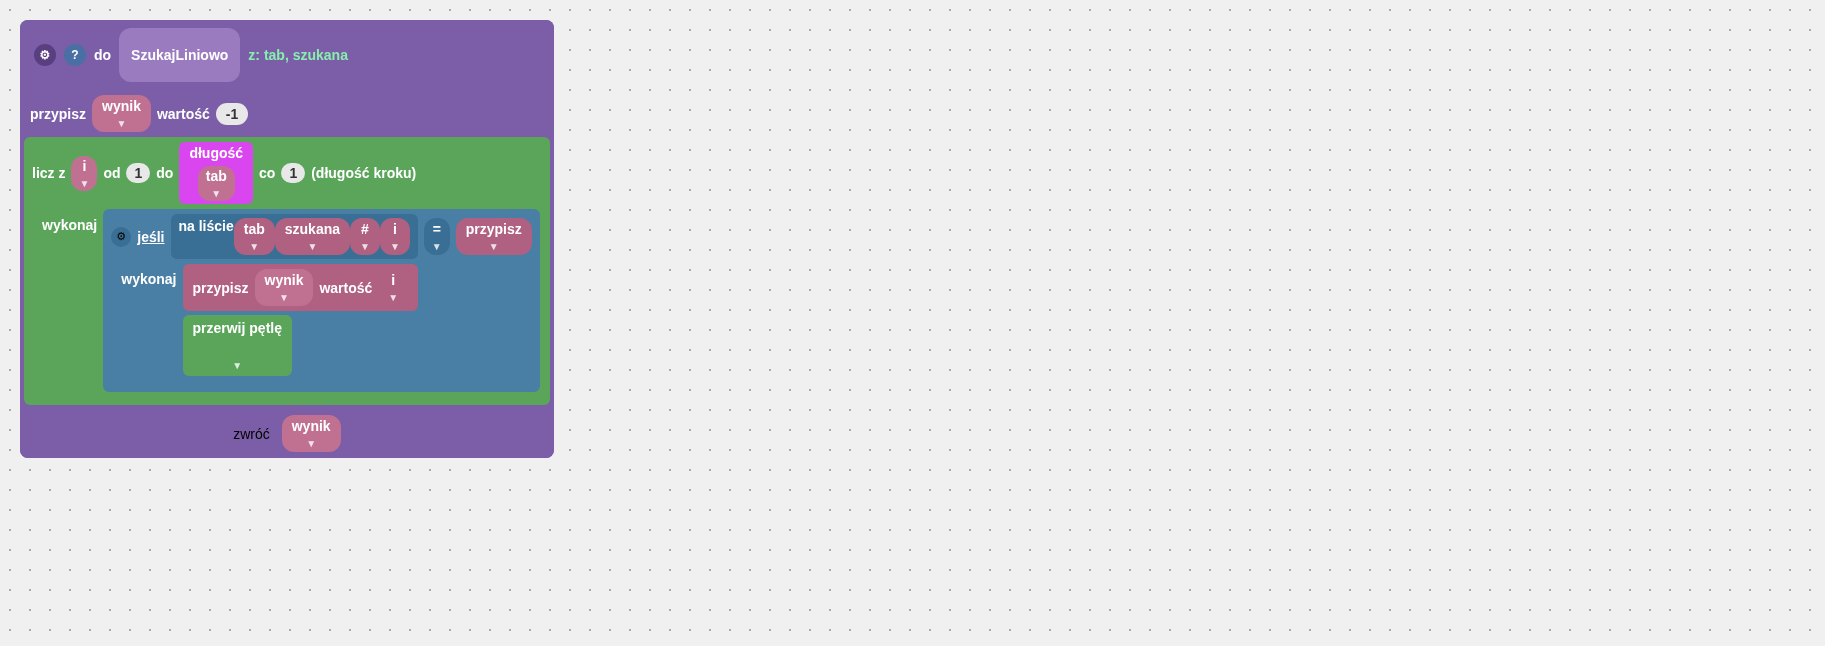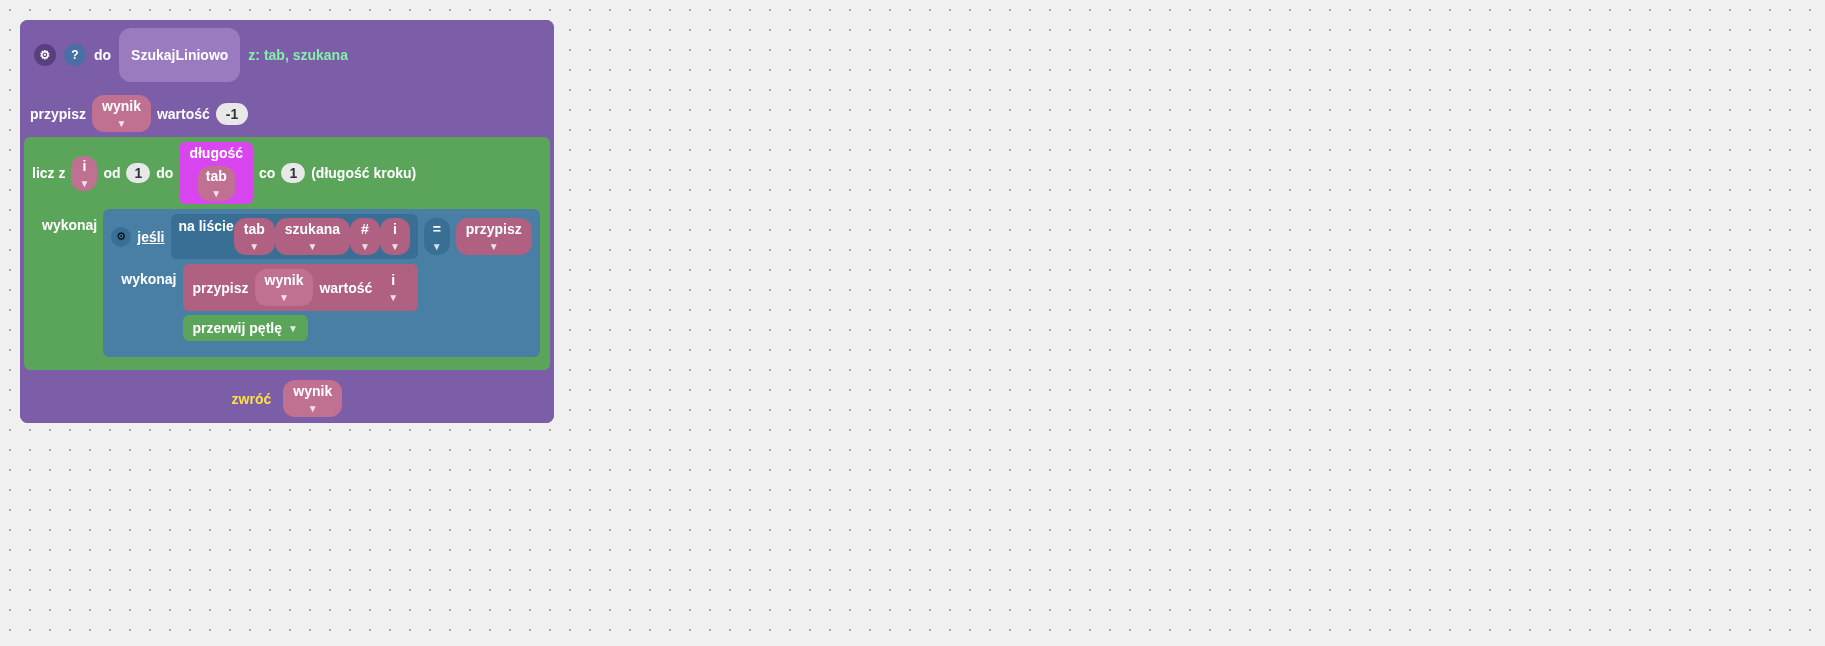--- a/index.html
+++ b/index.html
@@ -259,36 +259,36 @@
                     <span class="dropdown-arrow">▼</span>
                   </div>
                   <span>wartość</span>
                   <div class="value-block value-rose">
                     <span>i</span>
                     <span class="dropdown-arrow">▼</span>
                   </div>
                 </div>
               </div>
 
-              <div style="display:inline-flex; align-items:center; gap:6px; background:#5ba55b; border-radius:6px; padding:5px 10px; color:white; font-weight:bold; width:fit-content;">
+              <div style="display:inline-flex; align-items:center; gap:24px; background:#5ba55b; border-radius:6px; padding:5px 10px; color:white; font-weight:bold; width:fit-content;flex-direction:column;">
                 <span>przerwij pętlę</span>
                 <span class="dropdown-arrow">▼</span>
               </div>
             </div>
           </div>
 
           <div style="height:6px;"></div>
         </div>
       </div>
 
       <div style="height:6px;"></div>
     </div>
 
     <div class="return-row" style="background:#7b5ea7; border-radius:0 0 8px 8px; padding:6px 10px; justify-content:center;">
-      <span style="color:#fde047; font-weight:bold;">zwróć</span>
+      <span style="color:#000000; font-weight:normal;">zwróć</span>
       <div class="value-block value-pink" style="margin-left:6px;">
         <span>wynik</span>
         <span class="dropdown-arrow">▼</span>
       </div>
     </div>
 
   </div>
 
 </div>
 

